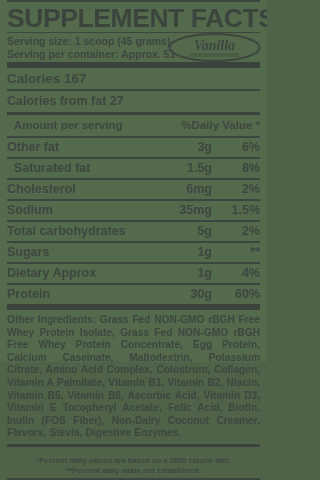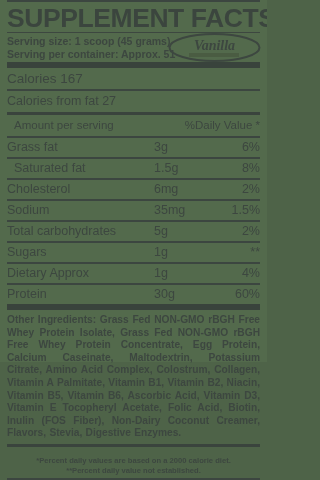--- a/index.html
+++ b/index.html
@@ -66,27 +66,27 @@
     text-decoration: underline;
   }
   .flavor-badge svg { display: block; }
 
   
   .row {
     display: flex;
     align-items: baseline;
     font-size: 12.5px;
     line-height: 15px;
-    font-weight: normal;
+    font-weight: bold;
     color: #3d4740;
     padding: 2px 0 2px 0;
     white-space: nowrap;
   }
   .row .name   { flex: 1 1 auto; }
-  .row .amount { flex: 0 0 58px; text-align: left; }
+  .row .amount { flex: 0 0 58px; text-align: right; }
   .row .dv     { flex: 0 0 48px; text-align: right; }
 
   .row.indent .name { padding-left: 7px; }
 
   .row.calories { font-size: 13.5px; padding: 3px 0 3px 0; }
   .row.calories-fat { font-size: 12.5px; padding: 3px 0 3px 0; }
 
   .row.head {
     font-size: 11.5px;
     padding: 3px 0 3px 0;
@@ -158,21 +158,21 @@
 
   <div class="row head">
     <span class="name">Amount per serving</span>
     <span class="dvhead">%Daily Value *</span>
   </div>
 
   <div class="rule-thin"></div>
 
   <div id="nutrient-rows">
       <div class="row">
-        <span class="name">Grass fat</span>
+        <span class="name">Other fat</span>
         <span class="amount">3g</span>
         <span class="dv">6%</span>
       </div>
       <div class="rule-thin"></div>
       <div class="row indent">
         <span class="name">Saturated fat</span>
         <span class="amount">1.5g</span>
         <span class="dv">8%</span>
       </div>
       <div class="rule-thin"></div>

